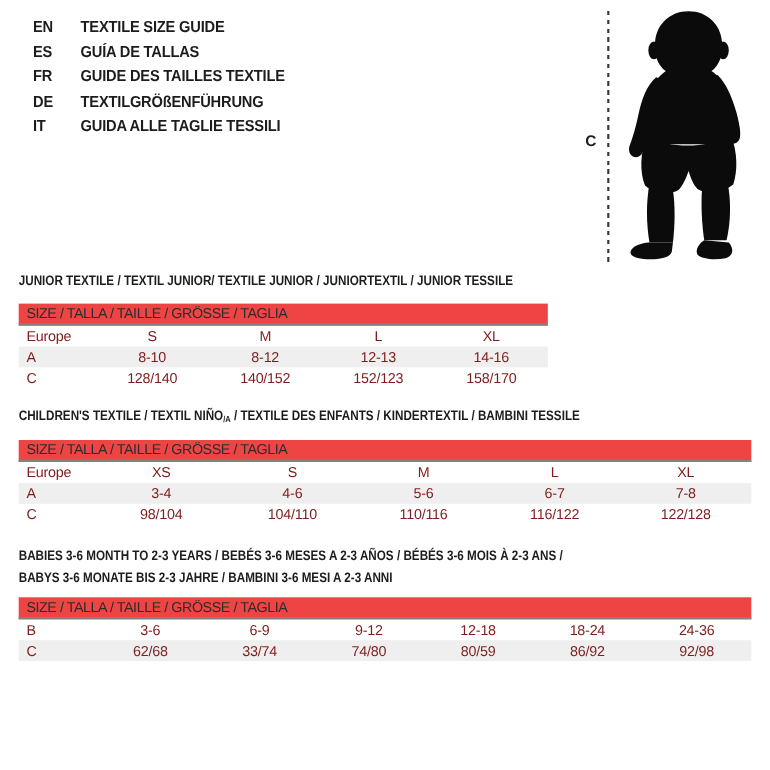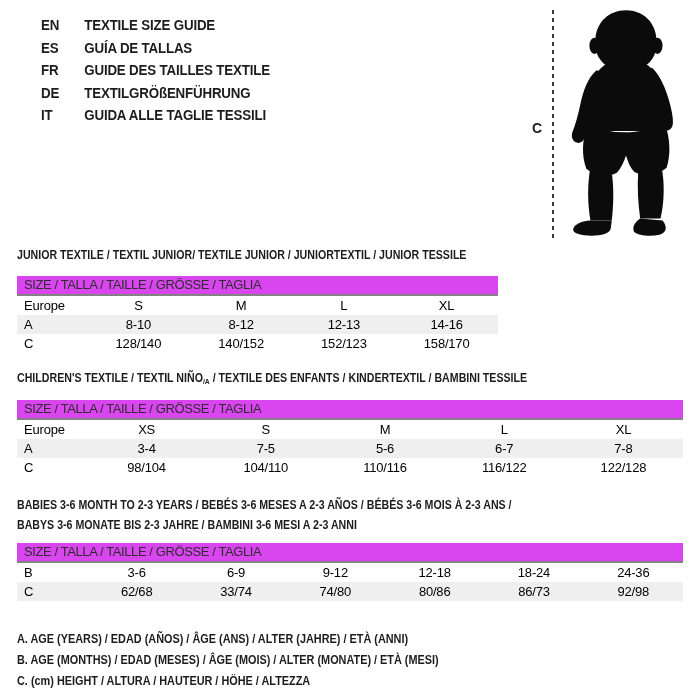--- a/index.html
+++ b/index.html
@@ -2,38 +2,38 @@
 <html><head>
 <meta charset="utf-8">
 <style>
   html,body { margin:0; padding:0; }
   body { background:#ffffff; }
   .page {
     position:relative; width:700px; height:700px; background:#ffffff;
     font-family:"Liberation Sans", sans-serif; color:#1c1c1c; overflow:hidden;
   }
   
-  .lang-list { position:absolute; left:41px; top:14px; }
+  .lang-list { position:absolute; left:30px; top:14px; }
   .lang-row { display:flex; font-weight:bold; font-size:14.5px; line-height:22.6px;
               letter-spacing:-0.2px; transform:scaleX(0.92); transform-origin:left center; }
   .lang-code { width:47px; }
   
   .dash-line { position:absolute; left:552px; top:10px; width:2px; height:230px;
                background-image:repeating-linear-gradient(to bottom,#3a3a3a 0 4px,transparent 4px 8px); }
   .c-label { position:absolute; left:532px; top:120px; font-weight:bold; font-size:14px; }
   .silhouette { position:absolute; left:563px; top:7px; width:130px; height:237px; }
   
   .tbl-title { position:absolute; font-weight:bold; font-size:12.5px; white-space:nowrap;
                transform:scaleX(0.85); transform-origin:left center; }
   .tbl-title2 { line-height:20px; }
   .sub { font-size:8px; vertical-align:-2px; }
   .tbl { position:absolute; }
-  .size-bar { height:18px; line-height:18px; background:#d946ef; border-bottom:2px solid #828282;
+  .size-bar { height:18px; line-height:18px; background:#ef4444; border-bottom:2px solid #828282;
               padding-left:7px; font-size:13px; color:#2d2d2d; letter-spacing:-0.4px; }
-  .trow { display:flex; height:19px; align-items:center; font-size:13px; letter-spacing:-0.2px; color:#000000; }
+  .trow { display:flex; height:19px; align-items:center; font-size:13px; letter-spacing:-0.2px; color:#7f1d1d; }
   .trow.alt { background:#efefef; }
   .trow .lbl { width:70px; padding-left:7px; box-sizing:border-box; }
   .trow .val { flex:1; text-align:center; }
   
   .footnotes { position:absolute; left:17px; top:629px; }
   .footnote { font-weight:bold; font-size:12.5px; line-height:21px; white-space:nowrap;
               transform:scaleX(0.87); transform-origin:left center; }
 </style>
 </head>
 <body>
@@ -116,21 +116,21 @@
       <div class="lbl">Europe</div>
       <div class="val">XS</div>
       <div class="val">S</div>
       <div class="val">M</div>
       <div class="val">L</div>
       <div class="val">XL</div>
     </div>
     <div class="trow alt">
       <div class="lbl">A</div>
       <div class="val">3-4</div>
-      <div class="val">7-5</div>
+      <div class="val">4-6</div>
       <div class="val">5-6</div>
       <div class="val">6-7</div>
       <div class="val">7-8</div>
     </div>
     <div class="trow">
       <div class="lbl">C</div>
       <div class="val">98/104</div>
       <div class="val">104/110</div>
       <div class="val">110/116</div>
       <div class="val">116/122</div>
@@ -151,25 +151,20 @@
       <div class="val">9-12</div>
       <div class="val">12-18</div>
       <div class="val">18-24</div>
       <div class="val">24-36</div>
     </div>
     <div class="trow alt">
       <div class="lbl">C</div>
       <div class="val">62/68</div>
       <div class="val">33/74</div>
       <div class="val">74/80</div>
-      <div class="val">80/86</div>
-      <div class="val">86/73</div>
+      <div class="val">80/59</div>
+      <div class="val">86/92</div>
       <div class="val">92/98</div>
     </div>
   </div>
 
-  <div class="footnotes">
-    <div class="footnote">A. AGE (YEARS) / EDAD (AÑOS) / ÂGE (ANS) / ALTER (JAHRE) / ETÀ (ANNI)</div>
-    <div class="footnote">B. AGE (MONTHS) / EDAD (MESES) / ÂGE (MOIS) / ALTER (MONATE) / ETÀ (MESI)</div>
-    <div class="footnote">C. (cm) HEIGHT / ALTURA / HAUTEUR / HÖHE / ALTEZZA</div>
-  </div>
 
 </div>
 
 </body></html>

